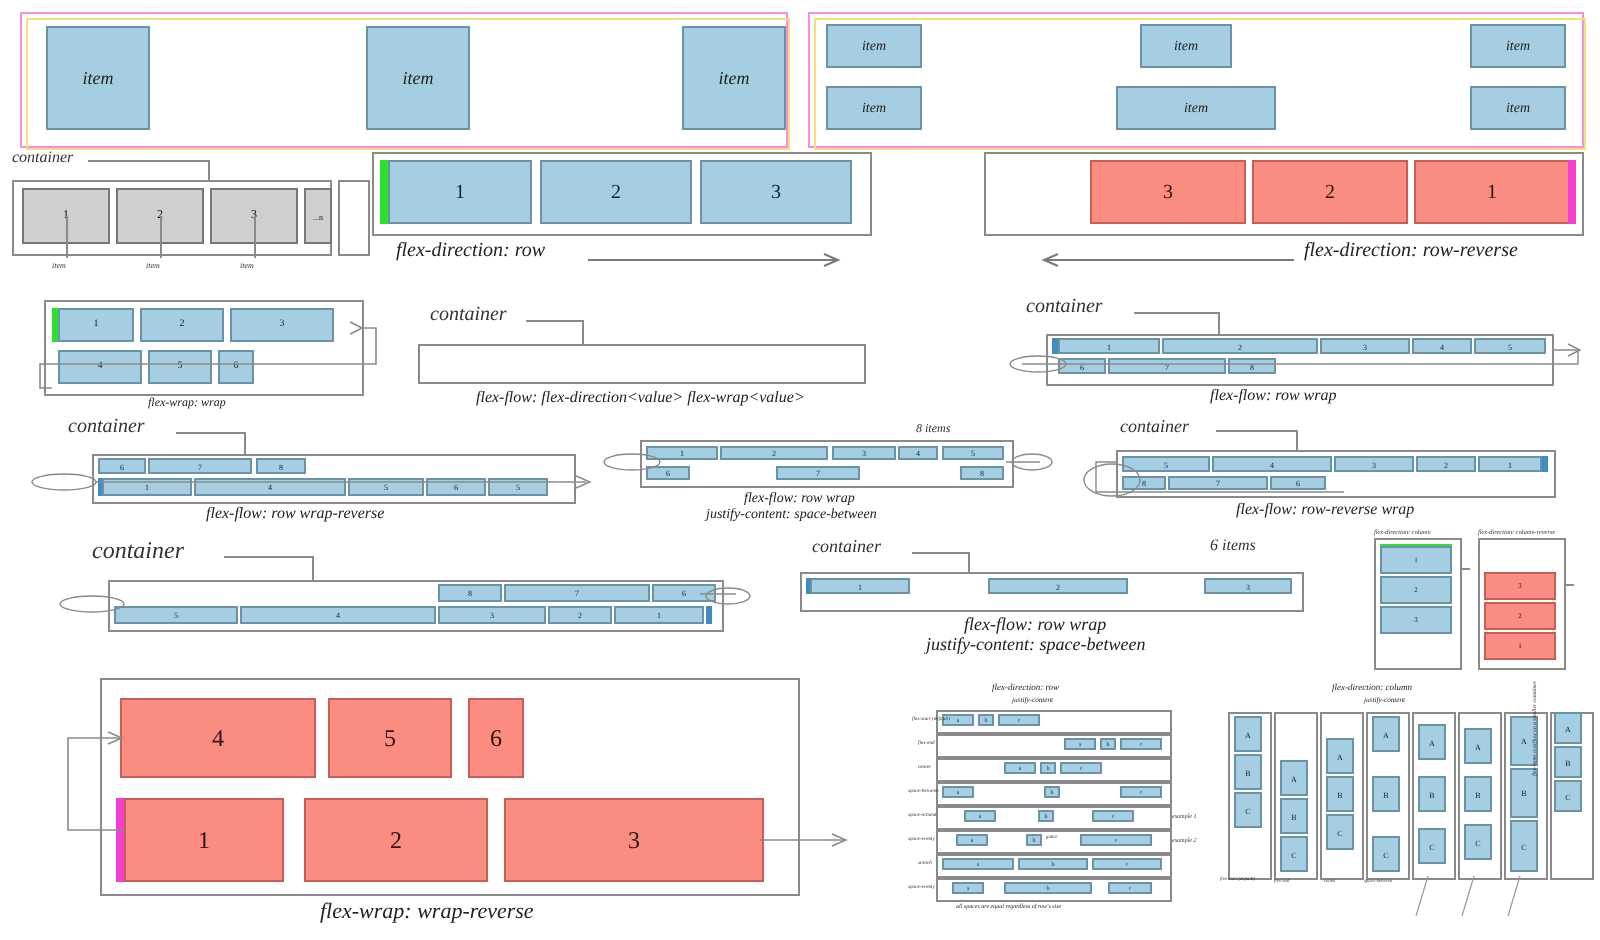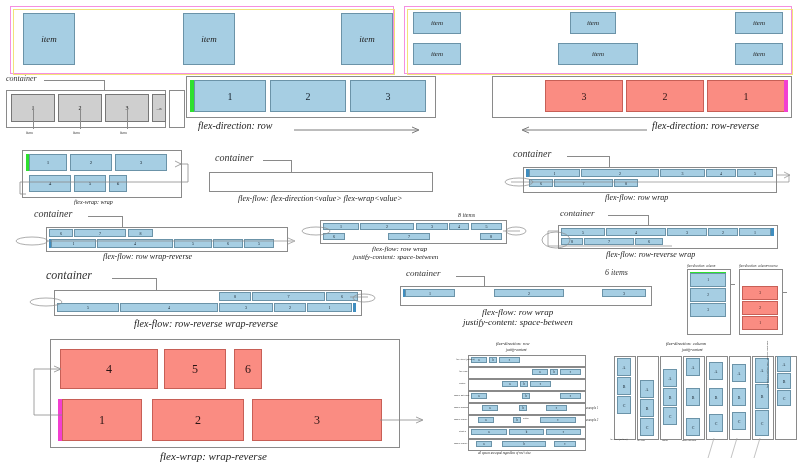--- a/index.html
+++ b/index.html
@@ -309,21 +309,21 @@
   <div class="abs box blue" style="left:44px;top:30px;width:50px;height:7px;">
       <span class="tiny">7</span>
     </div>
   <div class="abs box blue" style="left:95px;top:30px;width:28px;height:7px;">
       <span class="tiny">6</span>
     </div>
   <svg class="abs" style="left:0;top:18px;" width="250" height="30">
     <path d="M18,5 L8,5 L8,20 L132,20" fill="none" stroke="#8a8a8a" stroke-width="0.7"></path>
     <ellipse cx="16" cy="14" rx="14" ry="8" fill="none" stroke="#8a8a8a" stroke-width="0.7"></ellipse>
   </svg>
-  <div class="abs cap t8" style="left:66px;top:42px;">flex-flow: row-reverse wrap</div>
+  <div class="abs cap t8" style="left:78px;top:42px;">flex-flow: row-reverse wrap</div>
 </div>
 
 <div class="abs" style="left:20px;top:268px;width:360px;height:58px;">
   <div class="abs lbl t12" style="left:26px;top:0px;">container</div>
   <div class="abs line" style="left:92px;top:10px;width:44px;height:1px;"></div>
   <div class="abs line" style="left:136px;top:10px;width:1px;height:12px;"></div>
   <div class="abs whitebox" style="left:34px;top:22px;width:306px;height:24px;"></div>
   <div class="abs box blue" style="left:199px;top:24px;width:32px;height:9px;">
       <span class="tiny">8</span>
     </div>
@@ -347,21 +347,20 @@
     </div>
   <div class="abs box blue" style="left:287px;top:35px;width:45px;height:9px;">
       <span class="tiny">1</span>
     </div>
   <div class="abs" style="left:333px;top:35px;width:3px;height:9px;background:#3f8dbf;"></div>
   <svg class="abs" style="left:0;top:24px;" width="360" height="22">
     <ellipse cx="26" cy="10" rx="16" ry="4" fill="none" stroke="#8a8a8a" stroke-width="0.7"></ellipse>
     <path d="M330,5 L348,5" fill="none" stroke="#8a8a8a" stroke-width="0.7"></path>
     <ellipse cx="344" cy="6" rx="11" ry="4" fill="none" stroke="#8a8a8a" stroke-width="0.7"></ellipse>
   </svg>
-  <div class="abs cap t10" style="left:114px;top:50px;">flex-flow: row-reverse wrap-reverse</div>
 </div>
 
 <div class="abs" style="left:390px;top:268px;width:280px;height:58px;">
   <div class="abs lbl t9" style="left:16px;top:0px;">container</div>
   <div class="abs line" style="left:66px;top:8px;width:28px;height:1px;"></div>
   <div class="abs line" style="left:94px;top:8px;width:1px;height:10px;"></div>
   <div class="abs lbl t8" style="left:215px;top:0px;">6 items</div>
   <div class="abs whitebox" style="left:10px;top:18px;width:250px;height:18px;"></div>
   <div class="abs" style="left:13px;top:21px;width:2px;height:8px;background:#3f8dbf;"></div>
   <div class="abs box blue" style="left:15px;top:21px;width:50px;height:8px;">

